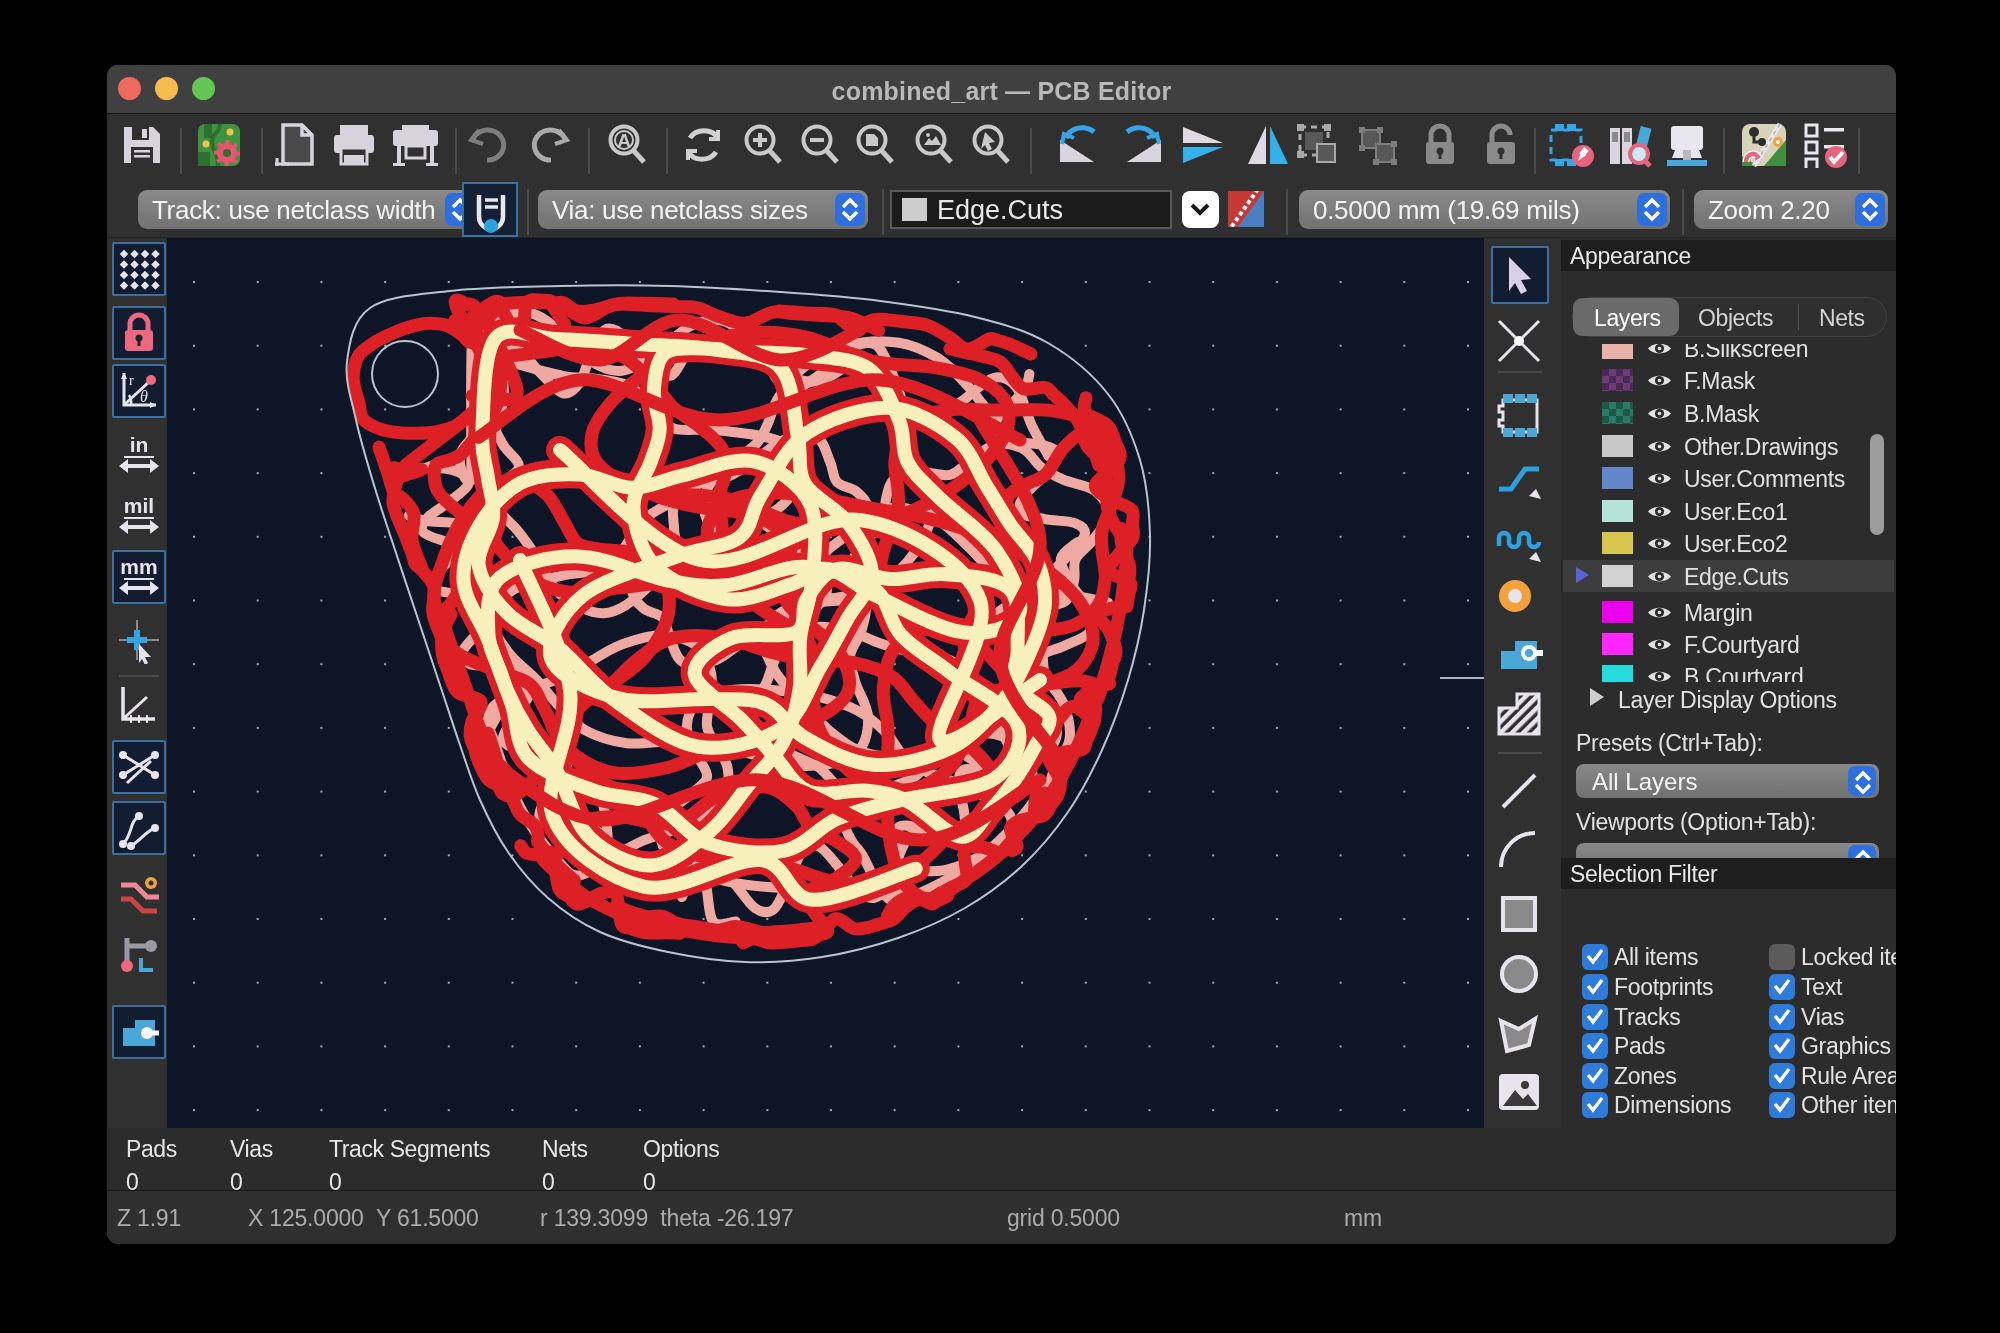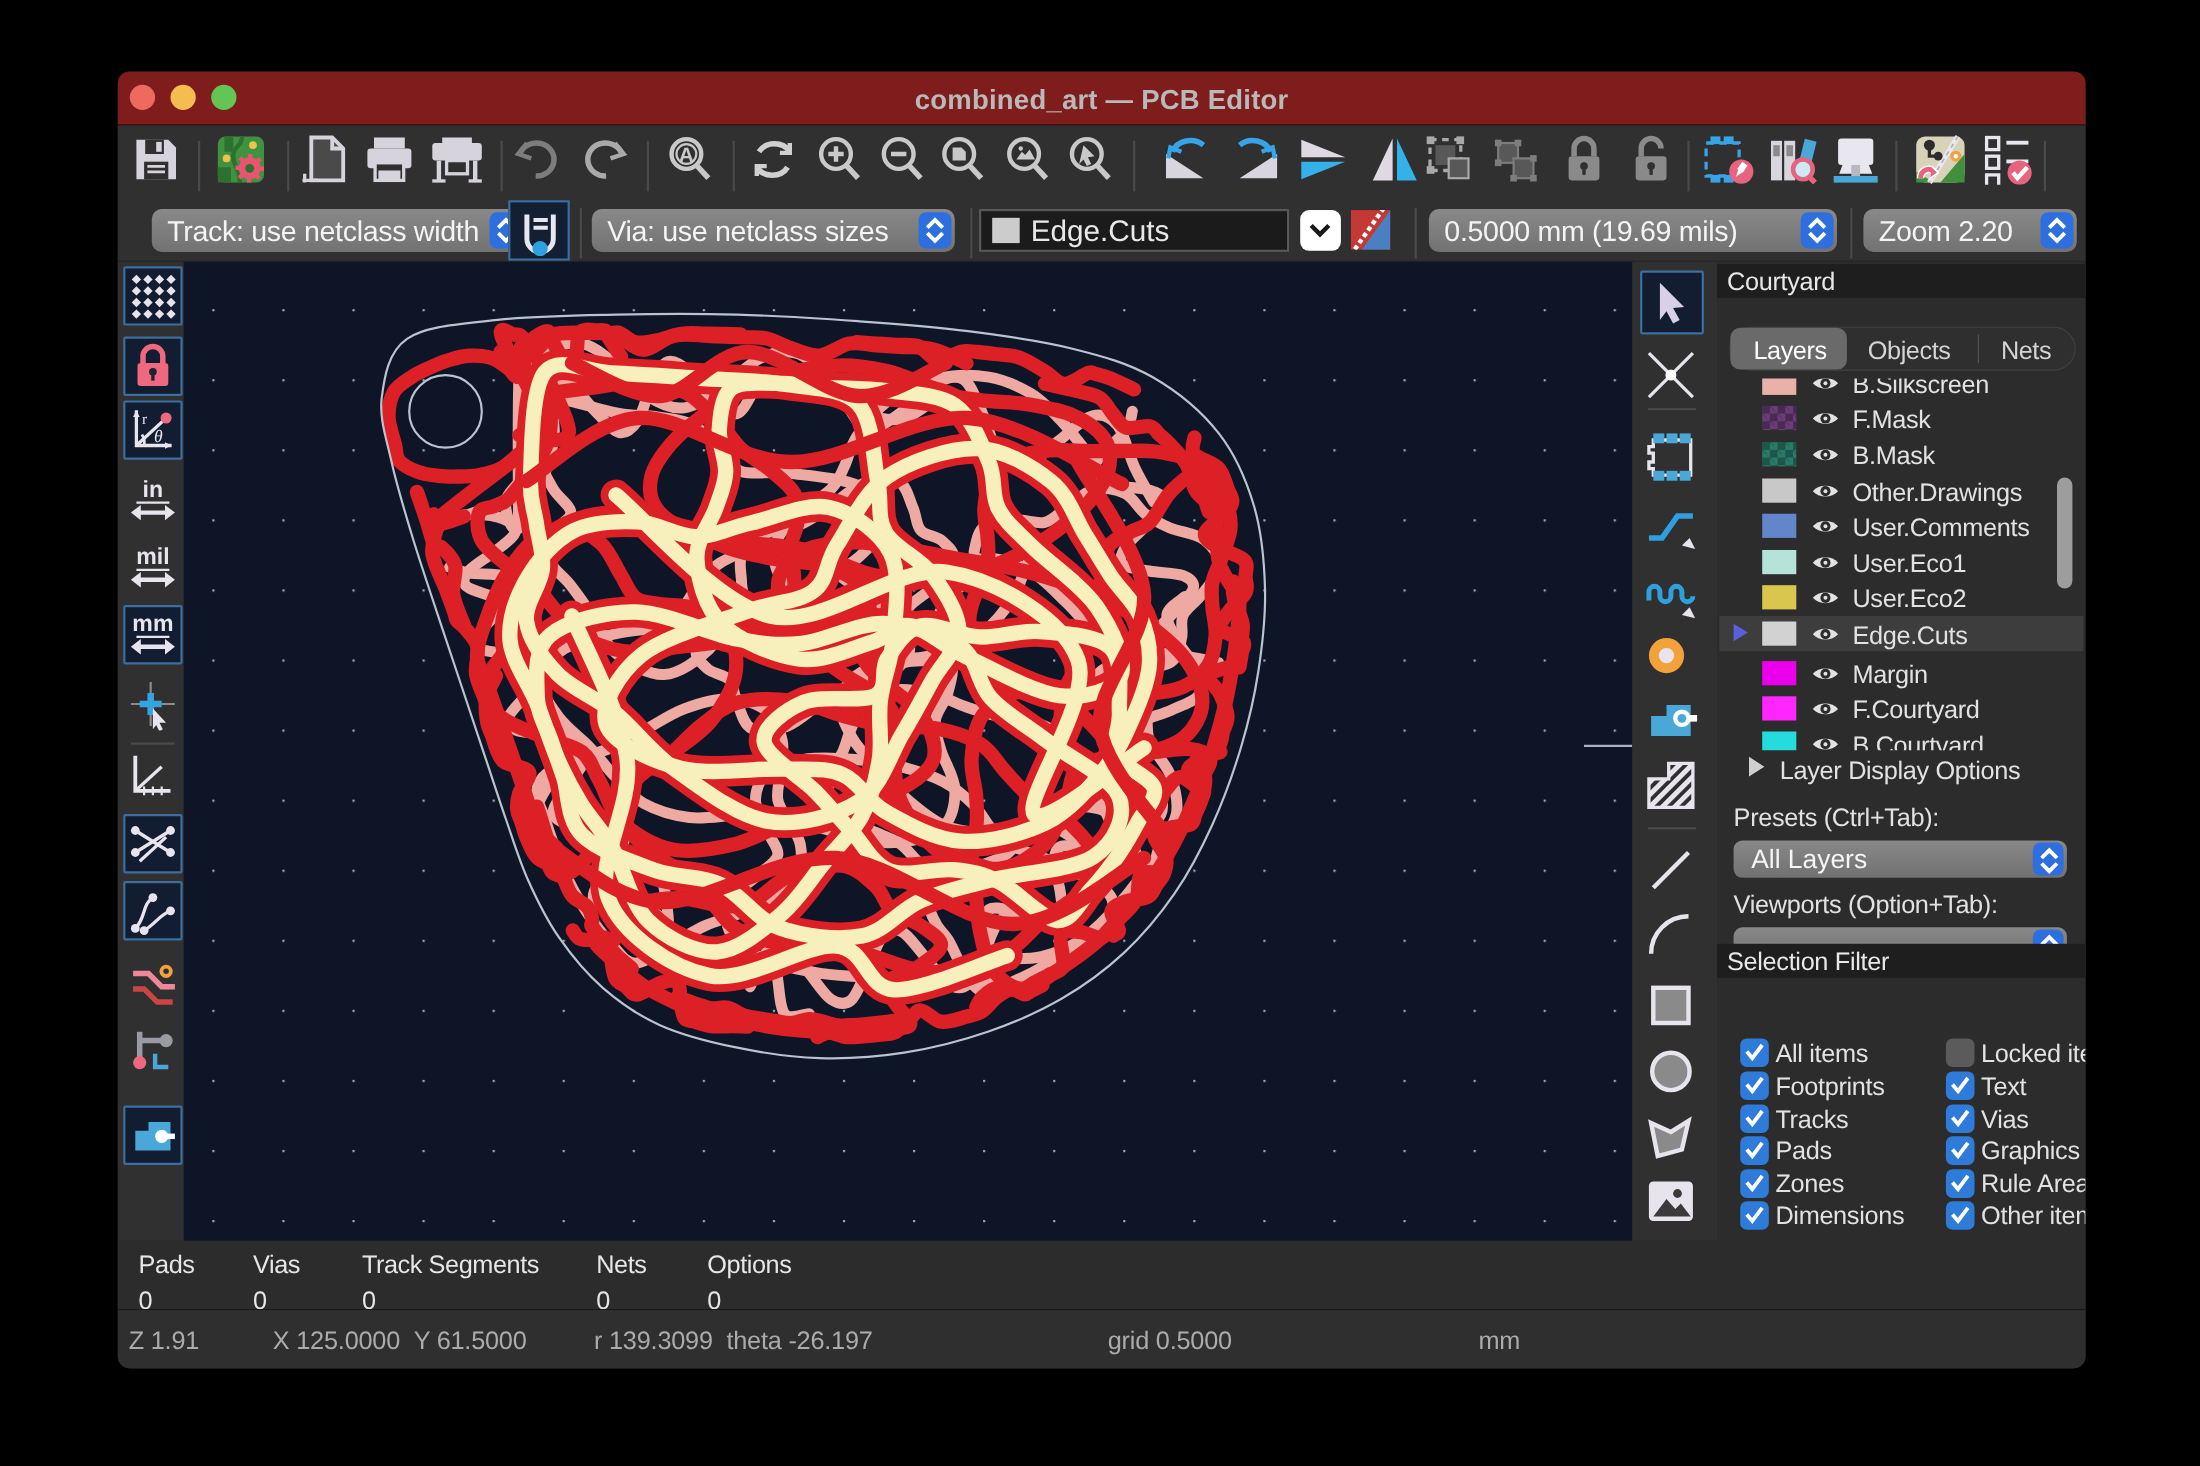--- a/index.html
+++ b/index.html
@@ -1,18 +1,18 @@
 <!DOCTYPE html>
 <html><head><meta charset="utf-8"><style>
 * { margin:0; padding:0; box-sizing:border-box; }
 html,body { width:2000px; height:1333px; background:#000; overflow:hidden;
   font-family:"Liberation Sans", sans-serif; }
 #win { position:absolute; left:107px; top:65px; width:1789px; height:1179px;
   background:#2e2e2e; border-radius:11px; overflow:hidden; }
-#titlebar { position:absolute; left:0; top:0; width:100%; height:49px; background:#7f1d1d;
+#titlebar { position:absolute; left:0; top:0; width:100%; height:49px; background:#404040;
   border-bottom:1px solid #161616; }
 .tl { position:absolute; top:12px; width:23px; height:23px; border-radius:50%; }
 #title { position:absolute; width:100%; text-align:center; top:12px; font-size:25px;
   font-weight:bold; color:#b9b9b9; letter-spacing:0.2px; }
 #tb1 { position:absolute; left:0; top:50px; width:100%; height:73px; background:#303030; }
 #tb2 { position:absolute; left:0; top:123px; width:100%; height:50px; background:#303030; border-bottom:1px solid #252525; }
 .sep1 { position:absolute; top:13px; width:2px; height:46px; background:#4a4a4a; }
 .icon { position:absolute; top:7px; }
 .dd { position:absolute; top:2px; height:39px; background:linear-gradient(#898989,#727272);
   border-radius:9px; color:#f4f4f4; font-size:26px; letter-spacing:-0.3px; }
@@ -601,21 +601,21 @@
           <rect x="4" y="6" width="40" height="36" rx="4" fill="#e8e4ee"></rect>
           <circle cx="30" cy="17" r="4" fill="#3a3a3a"></circle>
           <path d="M8 38l12-16 8 9 5-5 9 12z" fill="#3a3a3a"></path>
         </svg></div>
 <div style="position:absolute; left:14px; top:133px; width:44px; height:2px; background:#4a4a4a;"></div>
 <div style="position:absolute; left:14px; top:514px; width:44px; height:2px; background:#4a4a4a;"></div>
     </div>
 
   <div id="panel">
     <div class="hdr" style="top:2px;">
-        <span>Courtyard</span>
+        <span>Appearance</span>
       </div>
     <div id="tabs">
       <div id="tabsel"></div>
       <div class="tab" style="left:21px; color:#ffffff;">Layers</div>
       <div class="tab" style="left:125px;">Objects</div>
       <div style="position:absolute; left:225px; top:6px; width:1px; height:26px; background:#555;"></div>
       <div class="tab" style="left:246px;">Nets</div>
     </div>
     <div id="laylist">
         <div class="layrow" style="top:-12px;">

